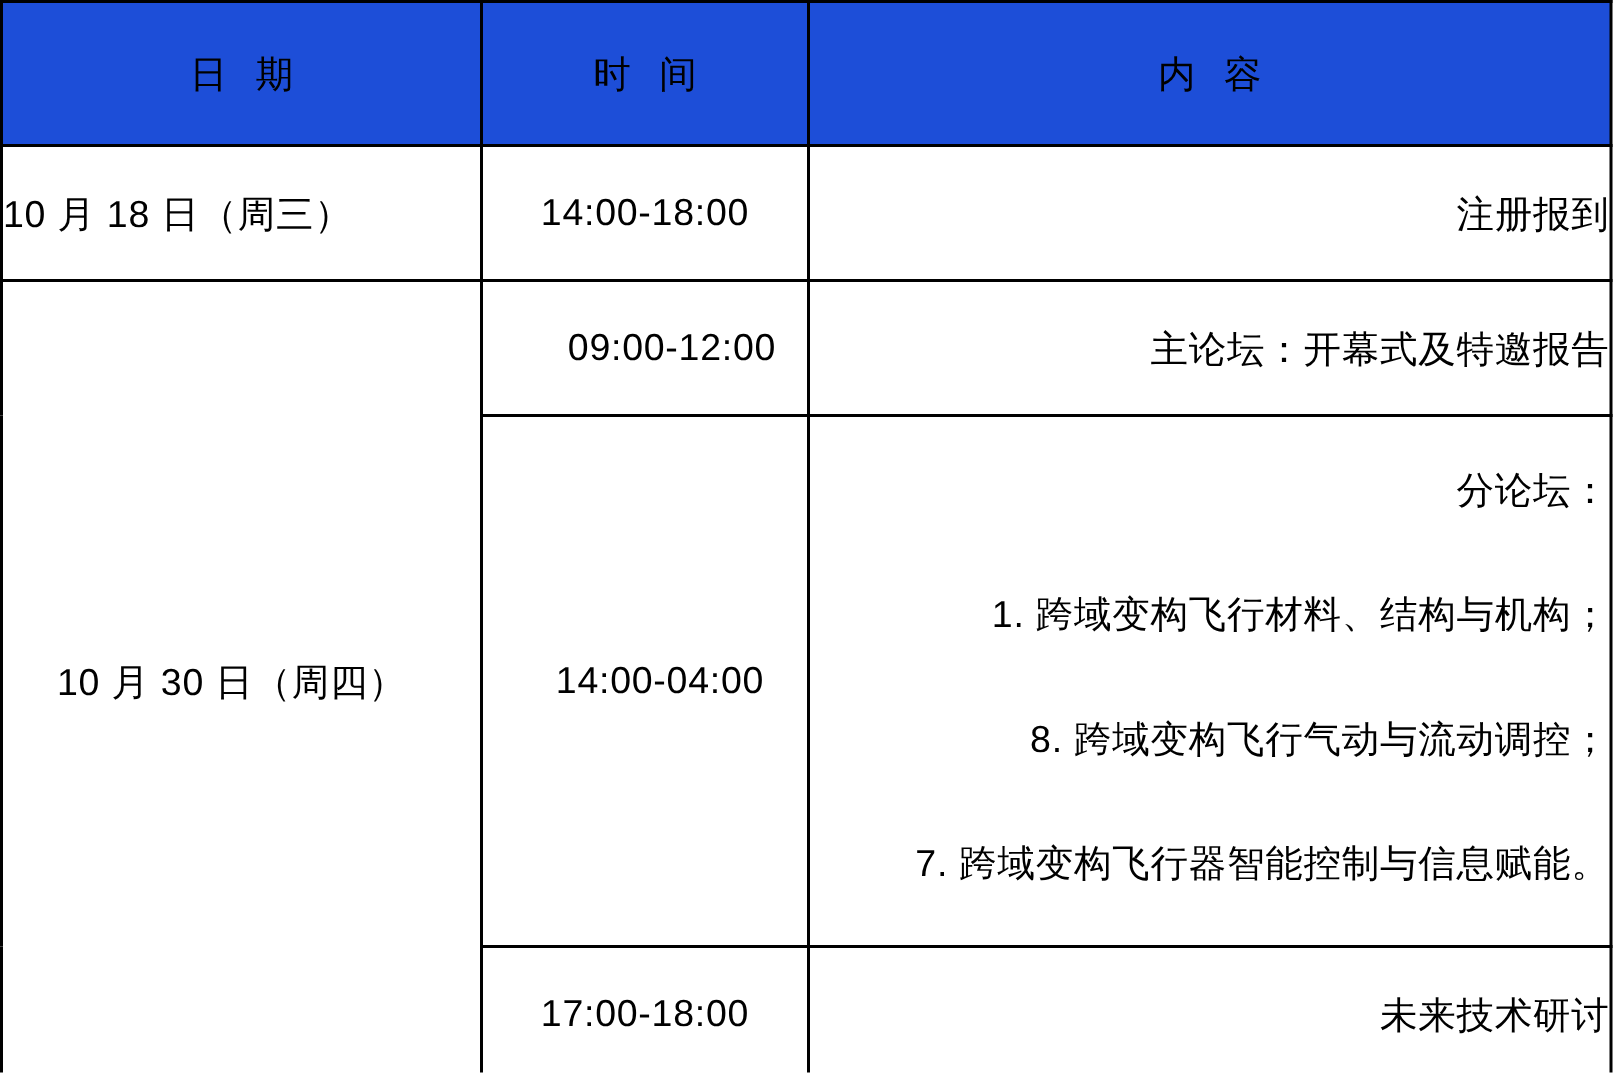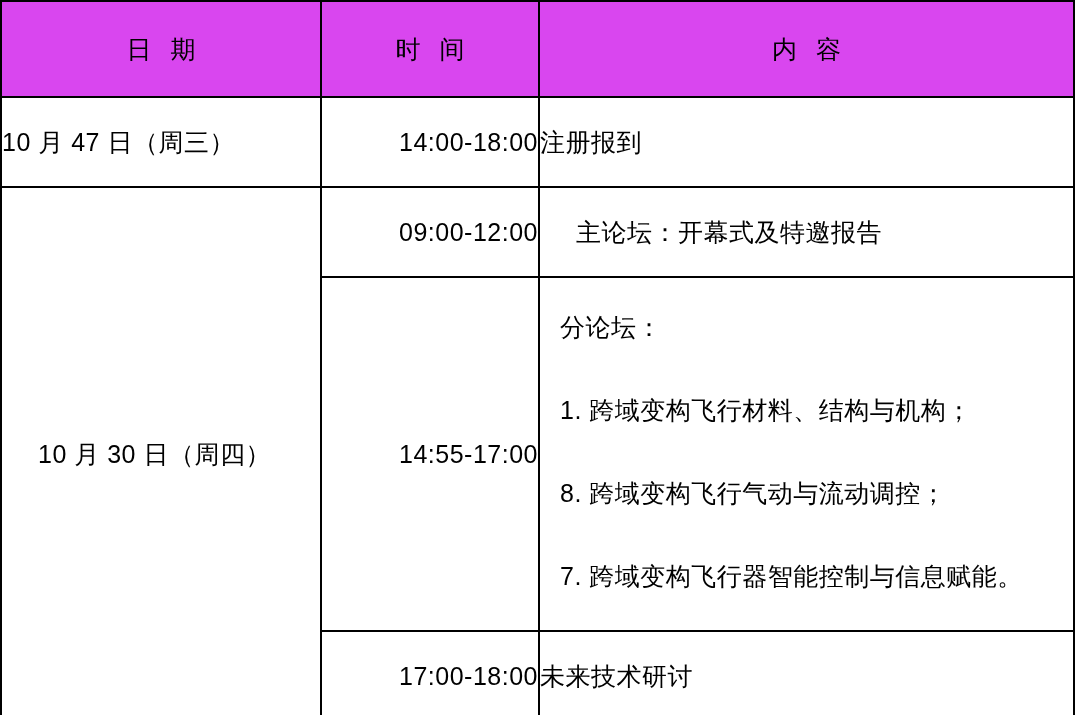--- a/index.html
+++ b/index.html
@@ -30,47 +30,47 @@
     padding: 0;
     vertical-align: middle;
     font-weight: normal;
   }
   
   col.col-date { width: 320px; }
   col.col-time { width: 218px; }
   col.col-content { width: 535px; }
 
   thead th {
-    background: #d946ef;
+    background: #1d4ed8;
     height: 94px;
     text-align: center;
     font-size: 25px;
     font-weight: bold;
     letter-spacing: 6px;
     color: #000000;
   }
   thead th .hdr-text {
     display: inline-block;
     padding-left: 6px;
   }
 
   td.date-cell {
     text-align: left;
     font-size: 25px;
     padding-left: 22px;
     letter-spacing: 0.5px;
   }
   td.time-cell {
-    text-align: right;
+    text-align: center;
     font-size: 25px;
     padding-left: 22px;
     letter-spacing: 0.5px;
   }
   td.content-cell {
-    text-align: left;
+    text-align: right;
     font-size: 25px;
     padding-left: 22px;
     padding-right: 14px;
     letter-spacing: 0.5px;
   }
 
   tr.row-reg td { height: 88px; }
   tr.row-main td { height: 88px; padding-left: 36px; }
   tr.row-sub td { height: 352px; vertical-align: middle; padding-left: 20px; }
   tr.row-future td { height: 88px; }
@@ -102,31 +102,31 @@
     </colgroup>
     <thead>
       <tr>
         <th><span class="hdr-text">日  期</span></th>
         <th><span class="hdr-text">时  间</span></th>
         <th><span class="hdr-text">内  容</span></th>
       </tr>
     </thead>
     <tbody>
       <tr class="row-reg">
-        <td class="date-cell">10 月 47 日（周三）</td>
+        <td class="date-cell">10 月 18 日（周三）</td>
         <td class="time-cell">14:00-18:00</td>
         <td class="content-cell">注册报到</td>
       </tr>
       <tr class="row-main">
         <td class="date-cell" rowspan="3">10 月 30 日（周四）</td>
         <td class="time-cell">09:00-12:00</td>
         <td class="content-cell">主论坛：开幕式及特邀报告</td>
       </tr>
       <tr class="row-sub">
-        <td class="time-cell">14:55-17:00</td>
+        <td class="time-cell">14:00-04:00</td>
         <td class="content-cell">
           <div class="sub-block">
             <div class="sub-line sub-title">分论坛：</div>
             <div class="sub-line">1. 跨域变构飞行材料、结构与机构；</div>
             <div class="sub-line">8. 跨域变构飞行气动与流动调控；</div>
             <div class="sub-line">7. 跨域变构飞行器智能控制与信息赋能。</div>
           </div>
         </td>
       </tr>
       <tr class="row-future">

